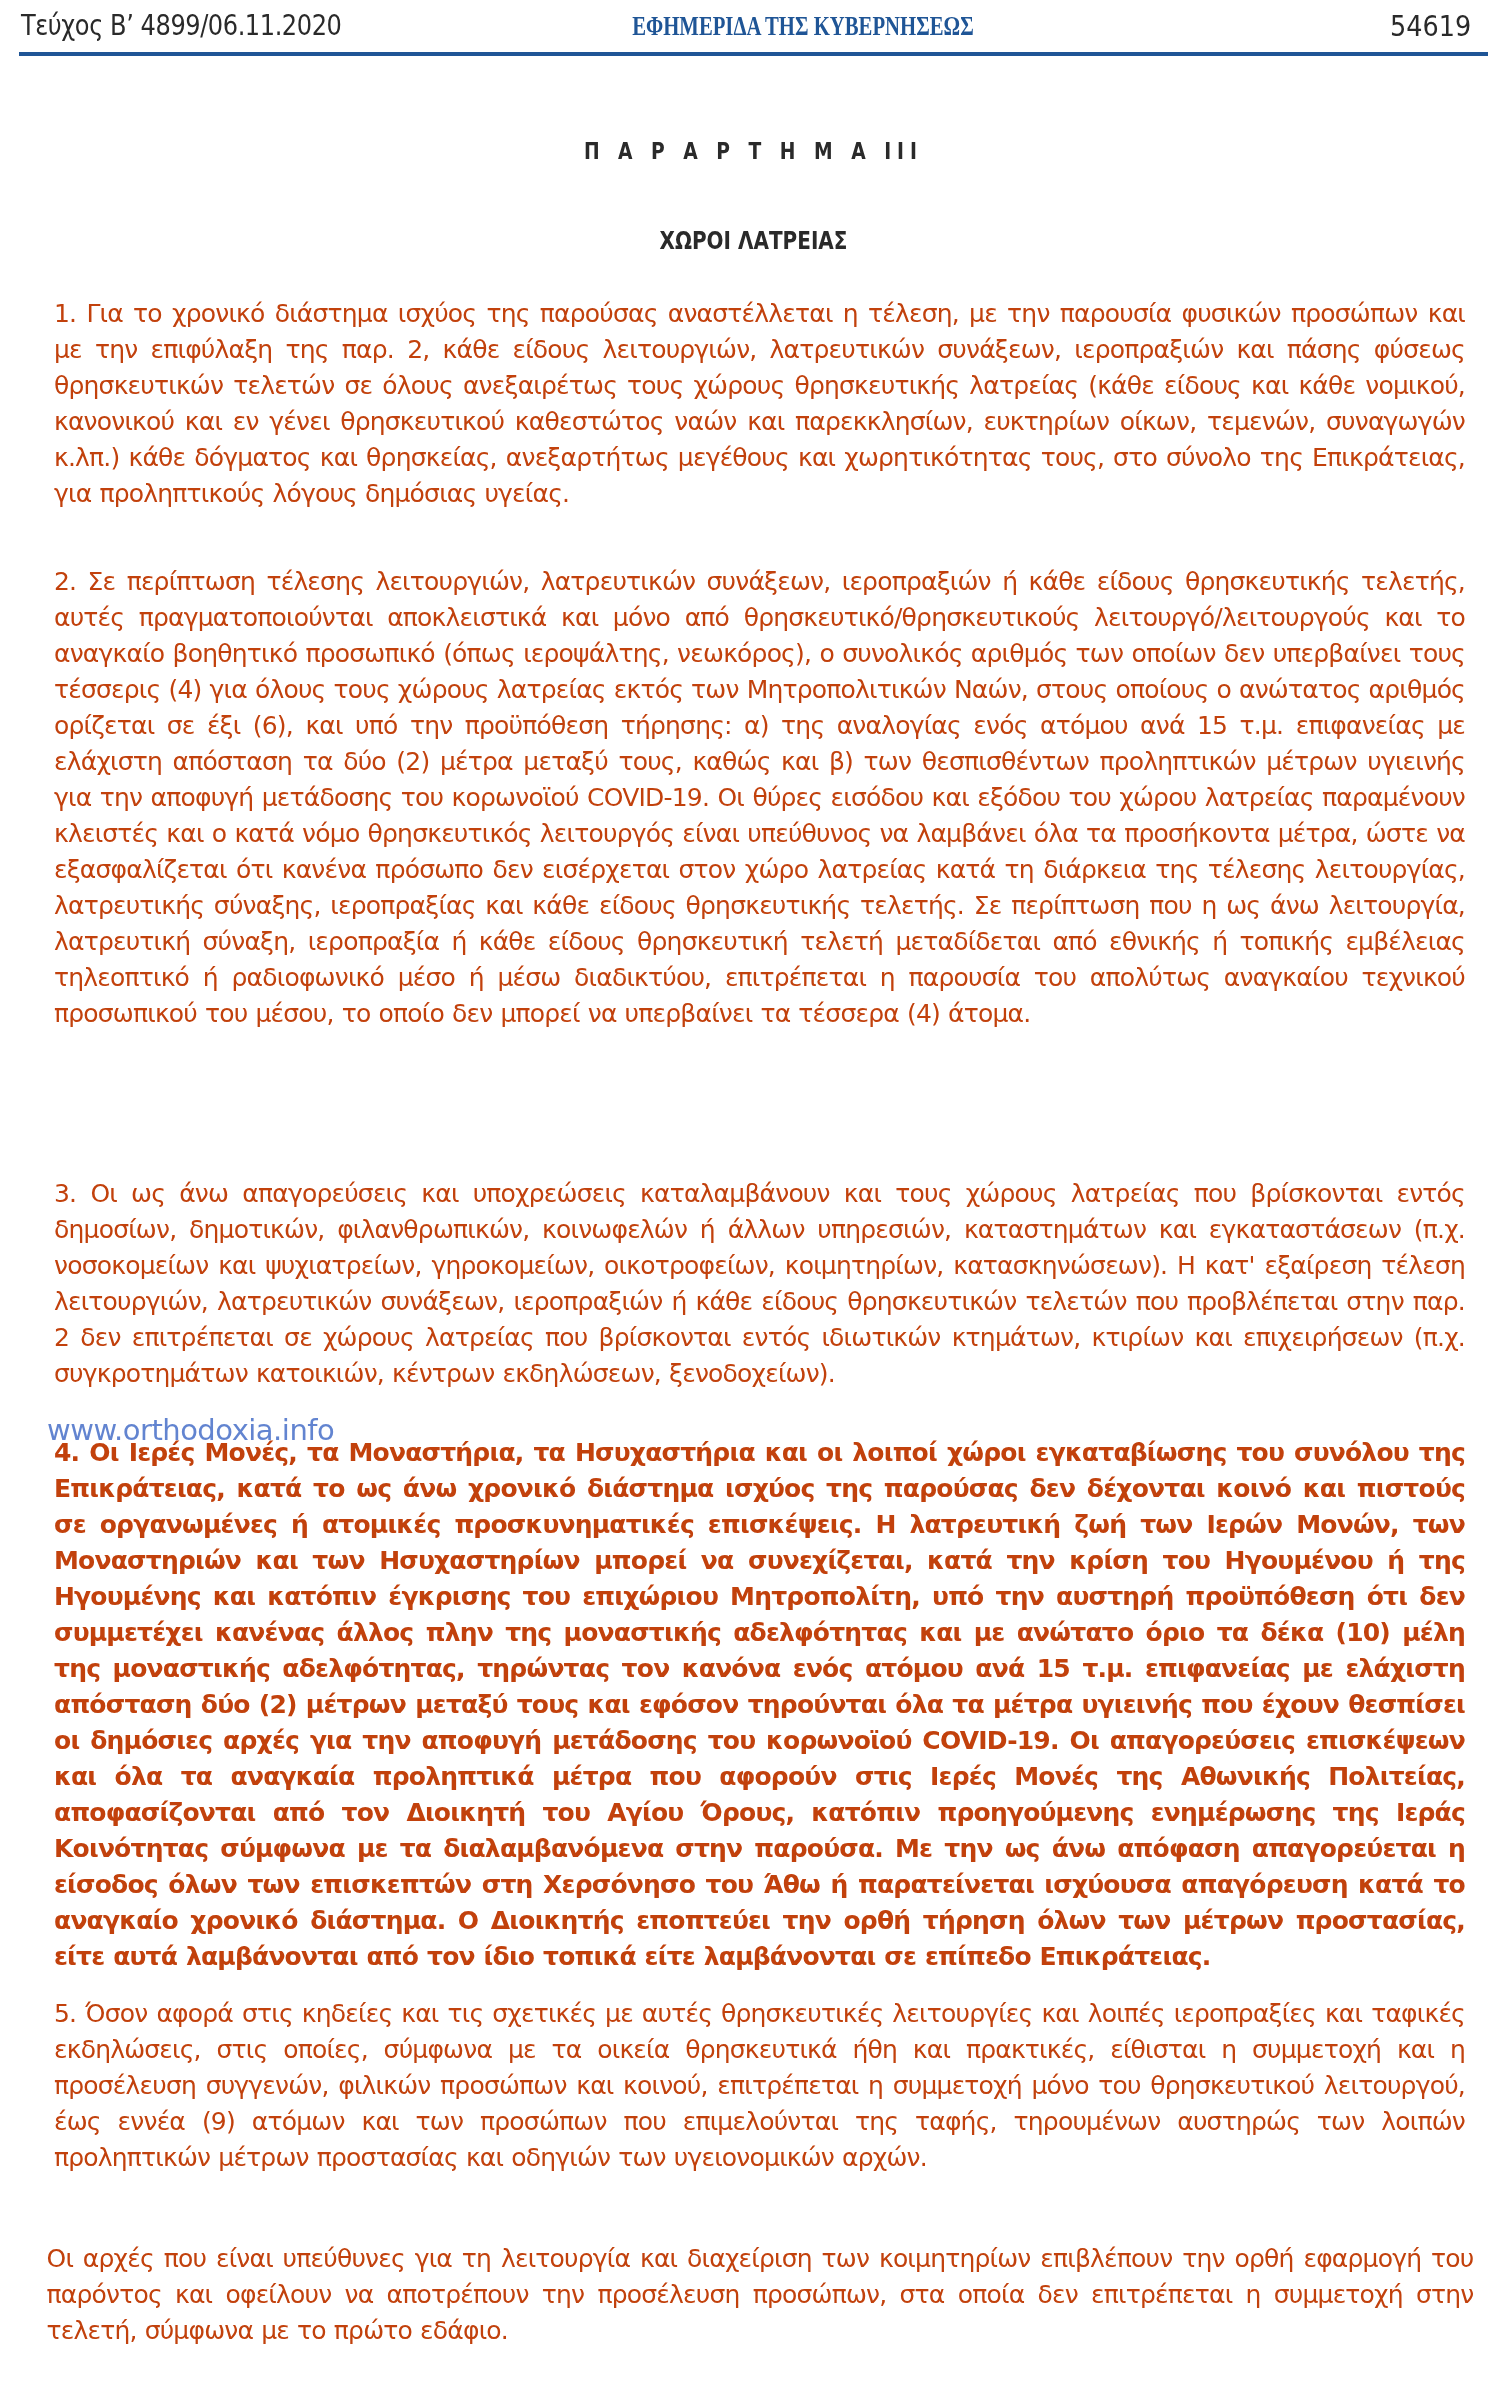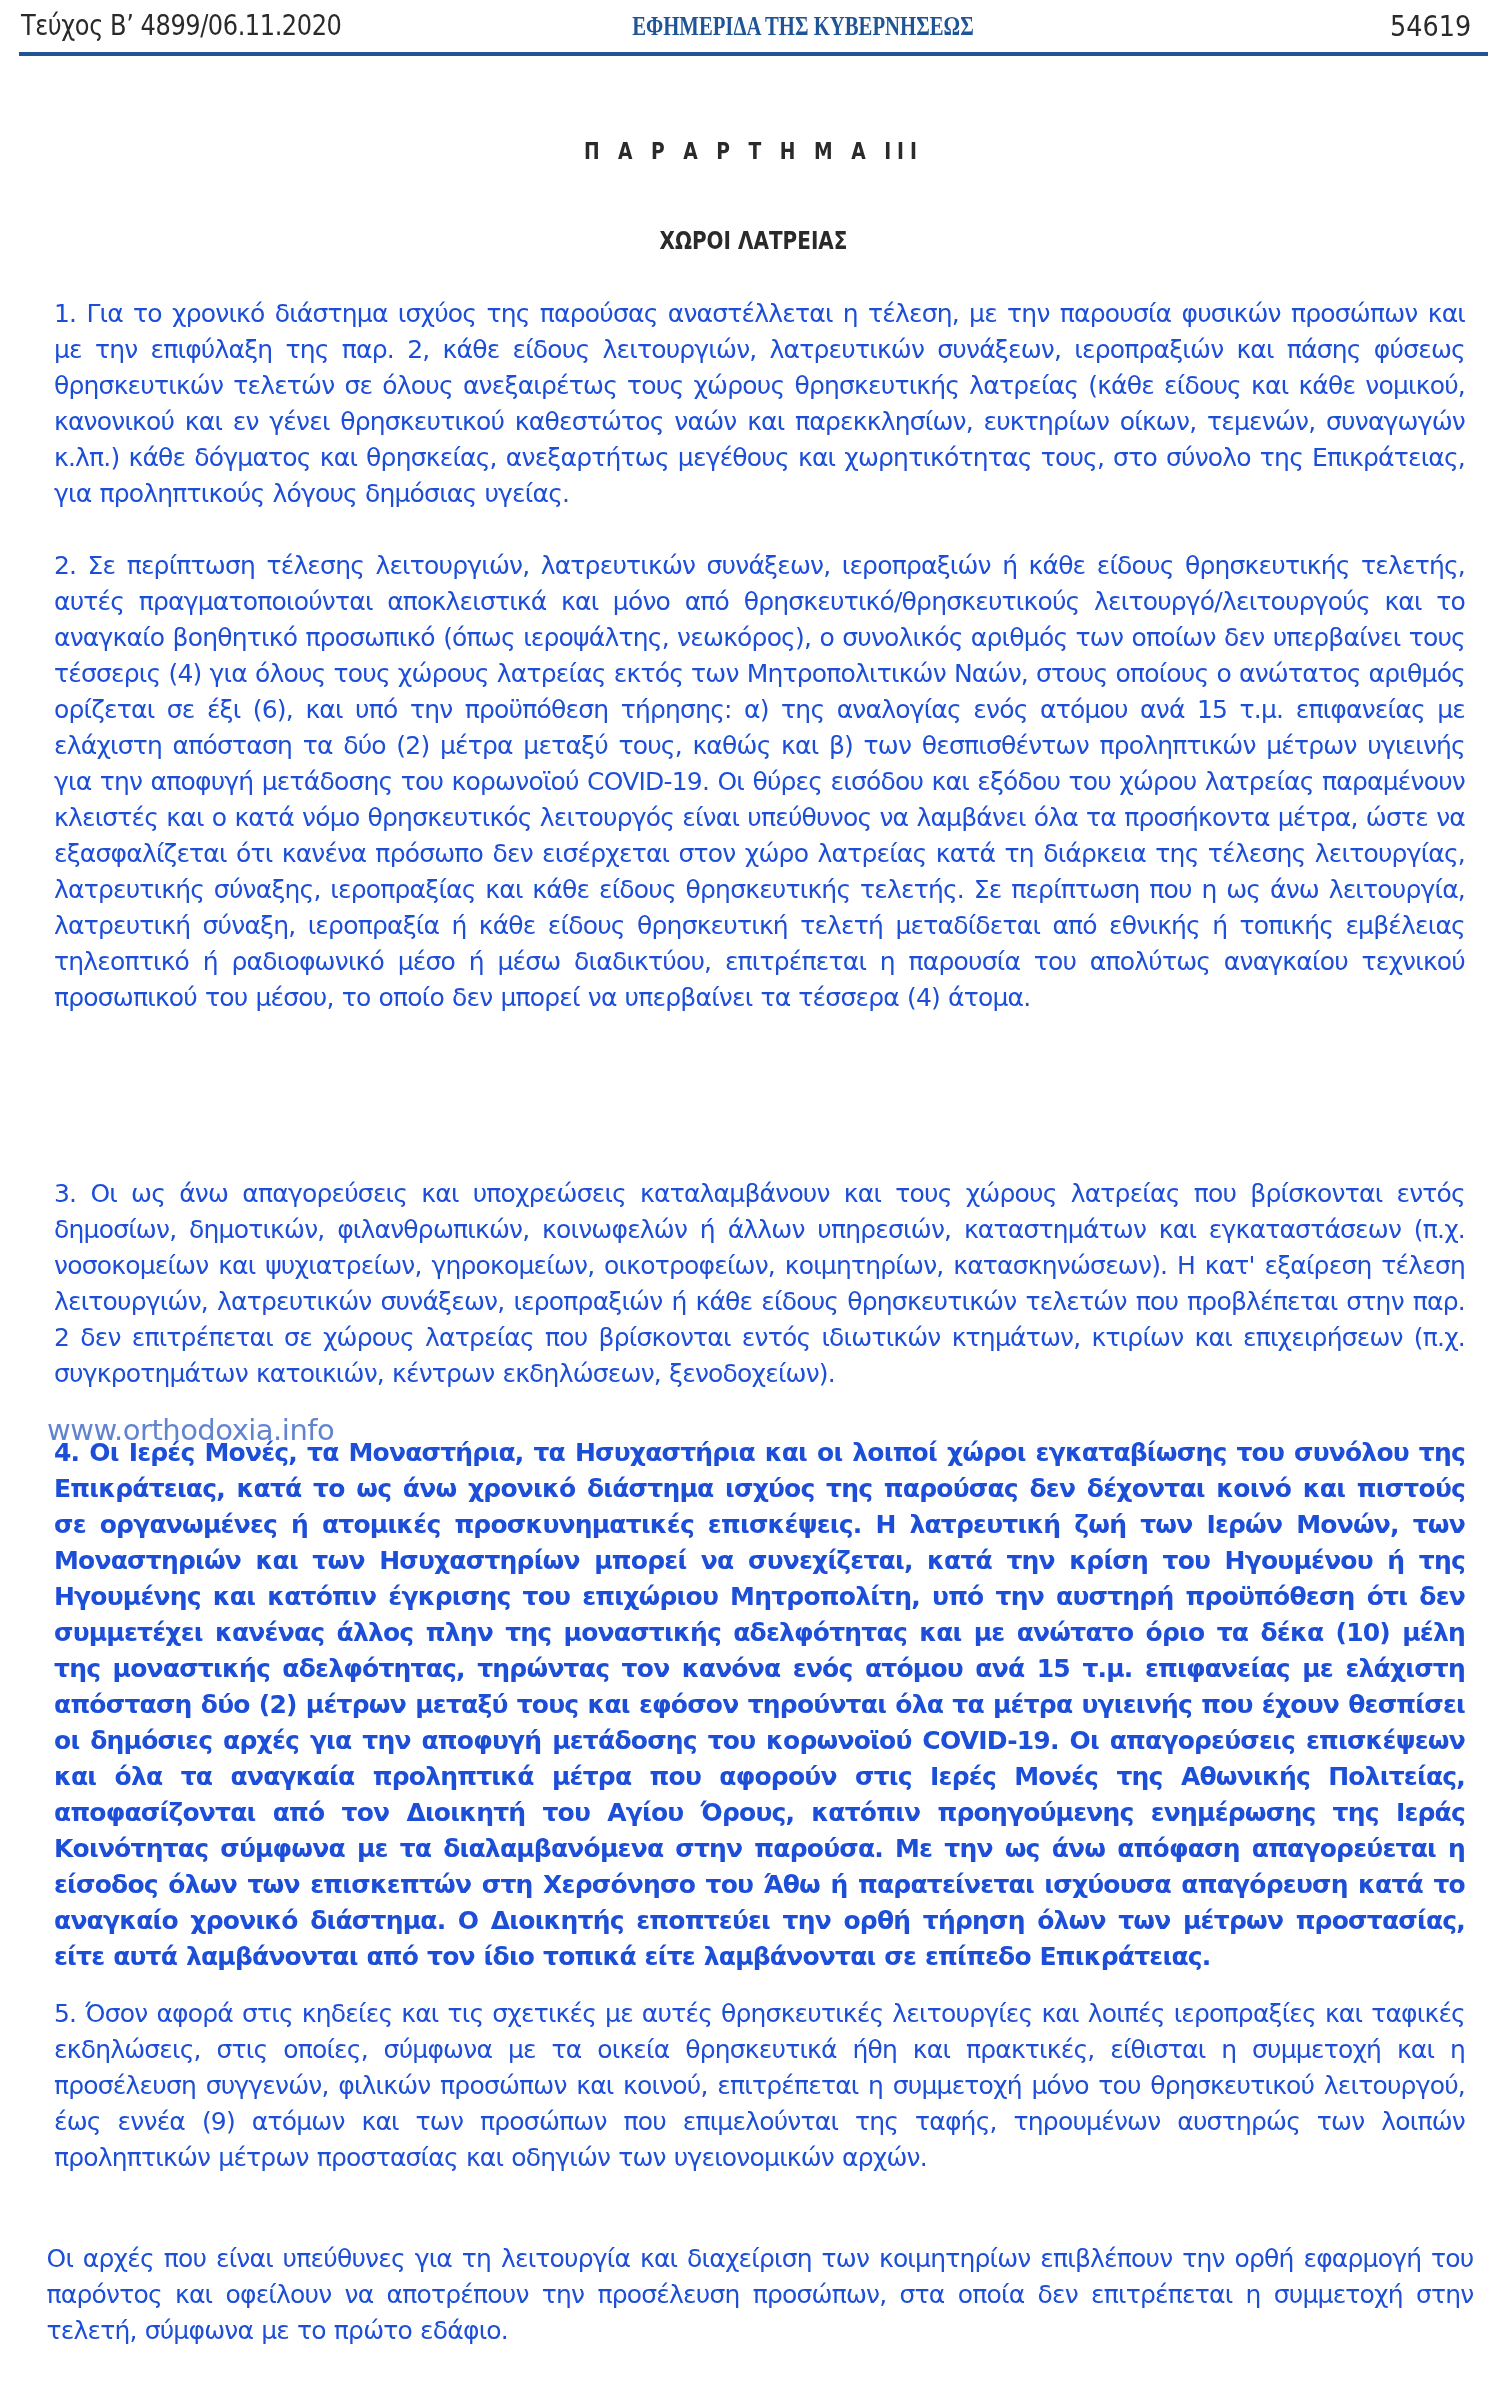--- a/index.html
+++ b/index.html
@@ -97,27 +97,27 @@
       position: absolute;
       left: 54px;
       width: 1411px;
     }
     .para {
       margin: 0;
       text-align: justify;
       text-align-last: left;
       font-size: 25px;
       line-height: 36px;
-      color: #1d4ed8;
+      color: #c2410c;
       font-family: "DejaVu Sans", sans-serif;
       letter-spacing: -0.8px;
       word-spacing: 0.9px;
     }
     .p1 { position: absolute; top: 296px; }
-    .p2 { position: absolute; top: 548px; }
+    .p2 { position: absolute; top: 564px; }
     .p3 { position: absolute; top: 1145px; margin-top: 31px; }
     .p4 { position: absolute; top: 1435px; font-weight: bold; }
     .p5 { position: absolute; top: 1996px; }
     .p6 { position: absolute; top: 2241px; left: -7.5px; width: 1427px; }
     .watermark {
       position: absolute;
       left: 47px;
       top: 1413px;
       font-size: 29px;
       color: rgba(70, 110, 200, 0.85);

